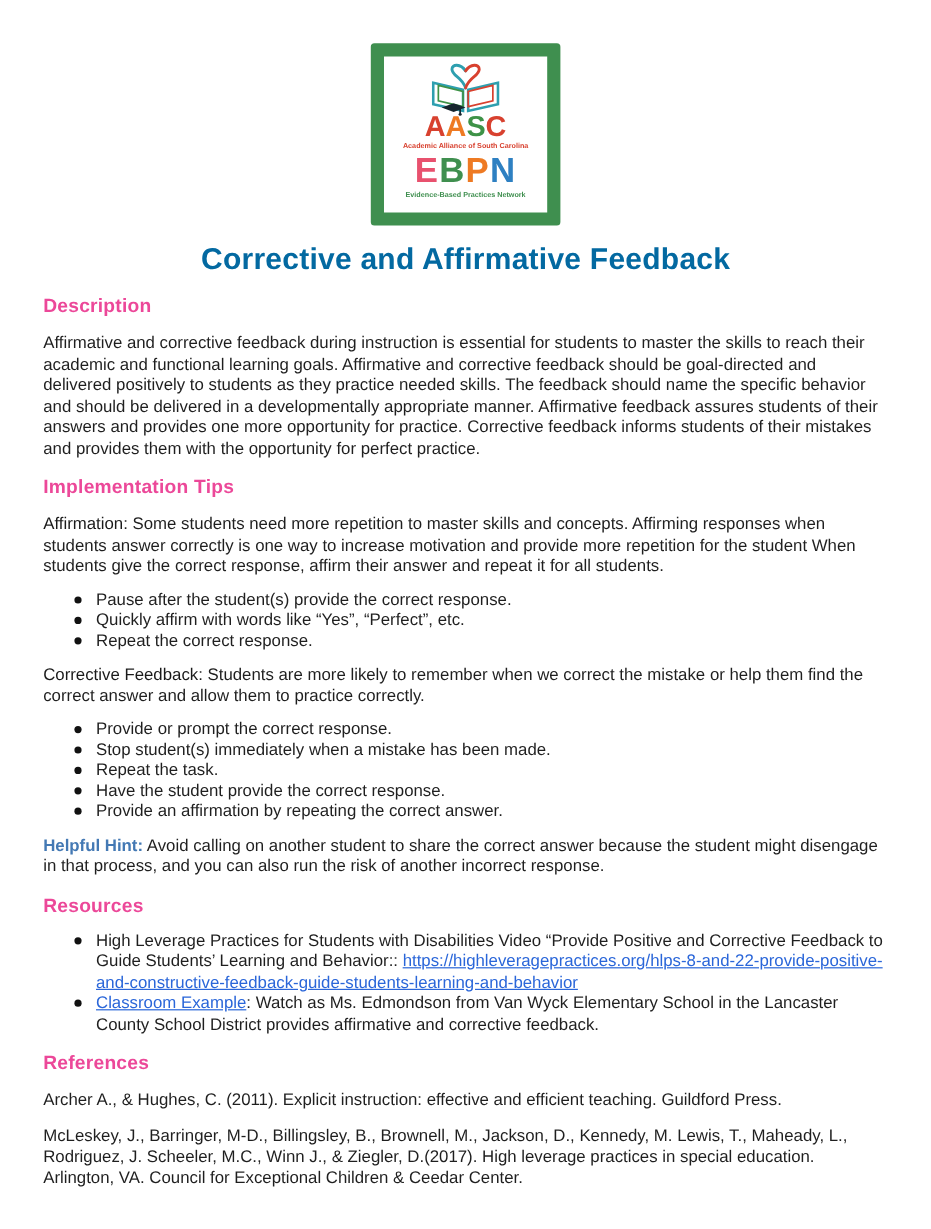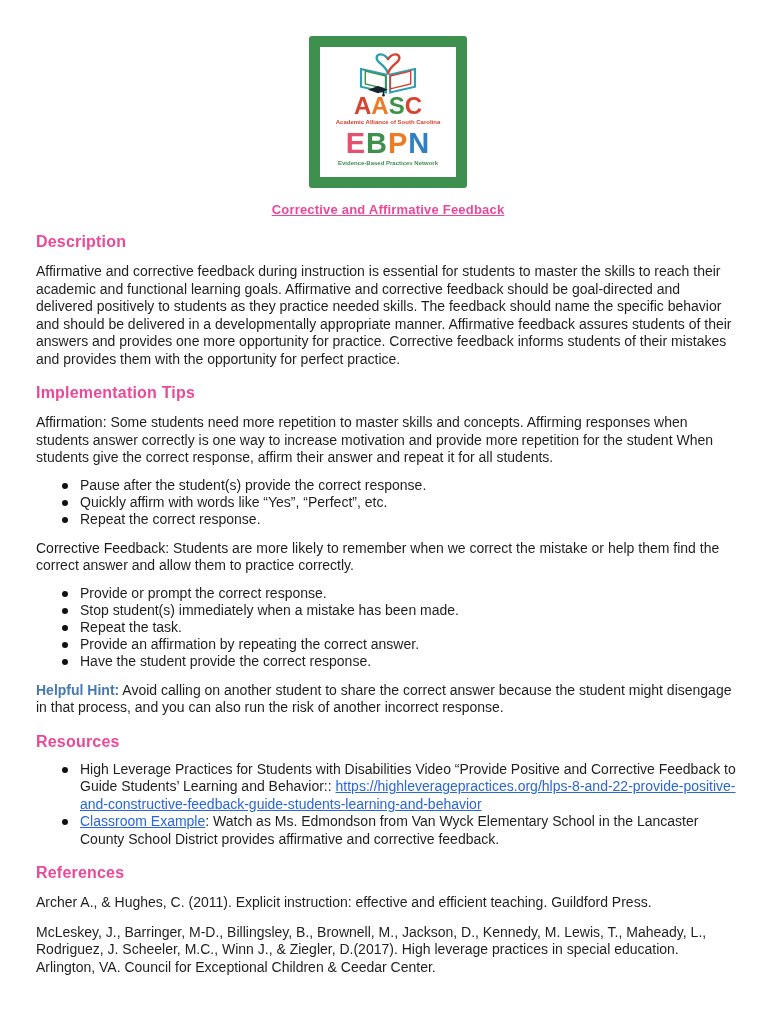--- a/index.html
+++ b/index.html
@@ -21,22 +21,22 @@
   .ebpn{font-size:29px;letter-spacing:1px;margin-top:3px;}
   .tagline{font-size:6px;line-height:7px;white-space:nowrap;font-weight:bold;}
   .tag-red{color:#D8412F;margin-top:1px;}
   .tag-green{color:#3F8F4F;margin-top:2px;}
   .l-red{color:#D8412F;} .l-orange{color:#EE7A23;} .l-green{color:#3E9247;}
   .l-pink{color:#E8516E;} .l-blue{color:#2E80C2;} .l-dgreen{color:#3F8F4F;}
   .cap-holder{position:relative;display:inline-block;}
   .cap-svg{position:absolute;top:-8px;left:-3px;}
   
   .doc-title{
-    margin:14px 0 0 0;text-align:center;font-size:13px;font-weight:bold;
-    color:#ec4899;letter-spacing:.2px;text-decoration:underline;
+    margin:14px 0 0 0;text-align:center;font-size:25px;font-weight:bold;
+    color:#0369a1;letter-spacing:.2px;
   }
   h2.section-heading{
     margin:16px 0 0 0;font-size:16px;font-weight:700;color:#ec4899;letter-spacing:.2px;
   }
   p.body-text{margin:12px 0 0 0;font-size:14px;line-height:17.5px;}
   .bold-label{font-weight:normal;color:#1a1a1a;}
   .hint-label{font-weight:bold;color:#4479B4;}
   
   .bullets{margin:10px 0 0 0;padding:0 0 0 26px;list-style:none;}
   .bullets li{
@@ -109,22 +109,22 @@
       <li><span class="dot"></span><span>Quickly affirm with words like “Yes”, “Perfect”, etc.</span></li>
       <li><span class="dot"></span><span>Repeat the correct response.</span></li>
     </ul>
 
     <p class="body-text"><span class="bold-label">Corrective Feedback:</span><span> Students are more likely to remember when we correct the mistake or help them find the correct answer and allow them to practice correctly.</span></p>
 
     <ul class="bullets">
       <li><span class="dot"></span><span>Provide or prompt the correct response.</span></li>
       <li><span class="dot"></span><span>Stop student(s) immediately when a mistake has been made.</span></li>
       <li><span class="dot"></span><span>Repeat the task.</span></li>
+      <li><span class="dot"></span><span>Have the student provide the correct response.</span></li>
       <li><span class="dot"></span><span>Provide an affirmation by repeating the correct answer.</span></li>
-      <li><span class="dot"></span><span>Have the student provide the correct response.</span></li>
     </ul>
 
     <p class="body-text"><span class="hint-label">Helpful Hint:</span><span> Avoid calling on another student to share the correct answer because the student might disengage in that process, and you can also run the risk of another incorrect response.</span></p>
   </section>
 
   <section>
     <h2 class="section-heading">Resources</h2>
 
     <ul class="bullets res-bullets">
       <li><span class="dot"></span><span>High Leverage Practices for Students with Disabilities Video “Provide Positive and Corrective Feedback to Guide Students’ Learning and Behavior:: </span><a class="doc-link" href="#">https://highleveragepractices.org/hlps-8-and-22-provide-positive-and-constructive-feedback-guide-students-learning-and-behavior</a></li>

